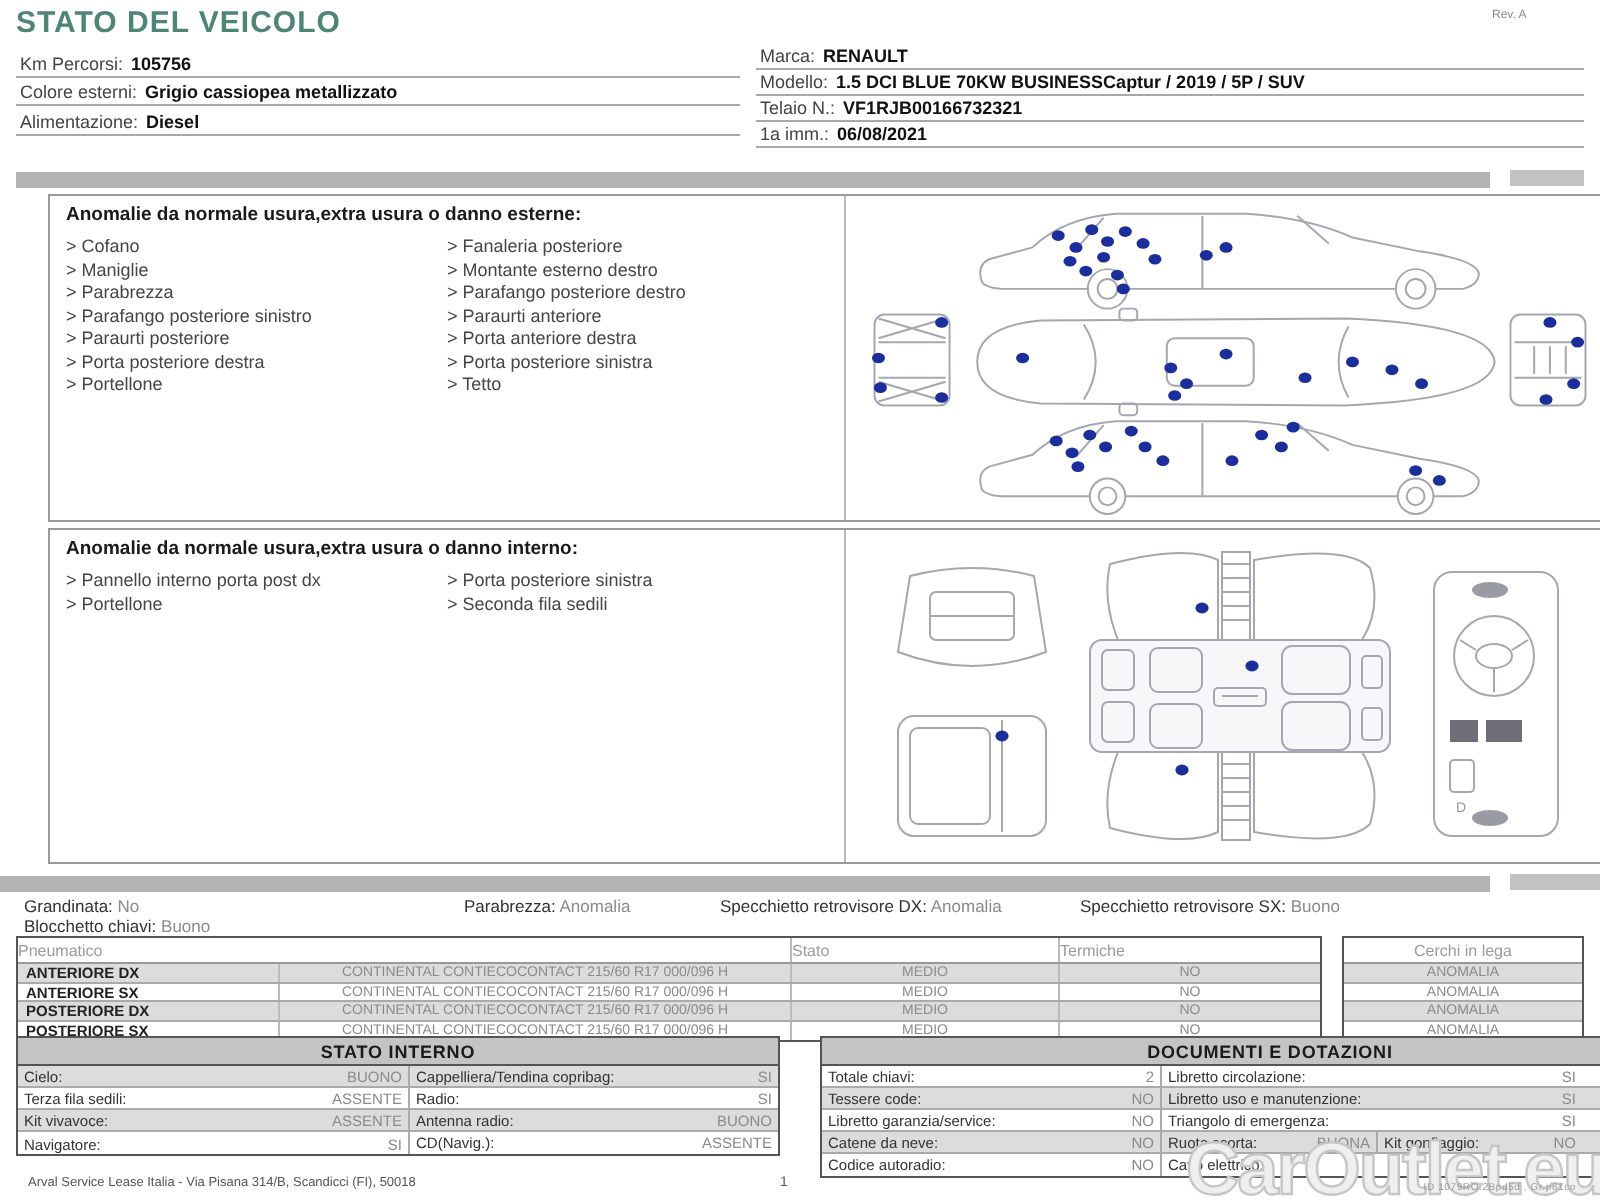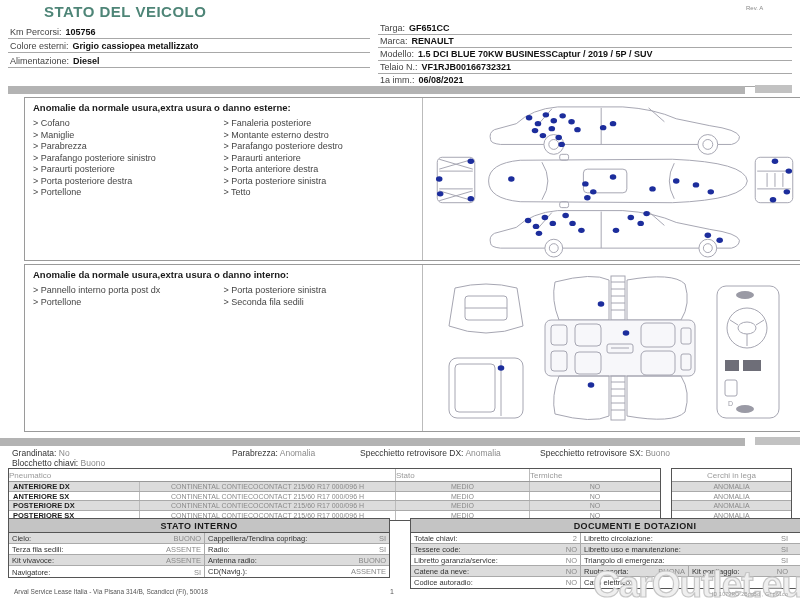--- a/index.html
+++ b/index.html
@@ -2,21 +2,21 @@
 <html><head>
 <meta charset="utf-8">
 <style>
   * { margin:0; padding:0; box-sizing:border-box; }
   html,body { background:#fff; }
   body { font-family:"Liberation Sans","DejaVu Sans",sans-serif; color:#333; }
   .page { position:relative; width:800px; height:600px; background:#fff; overflow:hidden; }
 
   
   .page-title { position:absolute; left:8px; top:3px; font-size:15px; font-weight:bold;
-                letter-spacing:.5px; color:#4e8577;margin-left:36px; }
+                letter-spacing:.5px; color:#4e8577; }
   .rev { position:absolute; left:746px; top:5px; font-size:6px; color:#888; }
   .hdr-left  { position:absolute; left:8px;  top:24px; width:362px; }
   .hdr-right { position:absolute; left:378px; top:22px; width:414px; }
   .hfield { display:flex; align-items:flex-end; border-bottom:1px solid #a8a8a8;
             font-size:9px; color:#444; padding:1px 0 1px 2px; }
   .hdr-left  .hfield { height:14.5px; }
   .hdr-right .hfield { height:13px; }
   .hval { font-weight:bold; color:#111; margin-left:4px; }
 
   
@@ -104,24 +104,20 @@
         <span class="hlbl">Colore esterni:</span>
         <span class="hval">Grigio cassiopea metallizzato</span>
       </div>
     <div class="hfield">
         <span class="hlbl">Alimentazione:</span>
         <span class="hval">Diesel</span>
       </div>
   </div>
 
   <div class="hdr-right">
-    <div class="hfield">
-        <span class="hlbl">Targa:</span>
-        <span class="hval">GF651CC</span>
-      </div>
     <div class="hfield">
         <span class="hlbl">Marca:</span>
         <span class="hval">RENAULT</span>
       </div>
     <div class="hfield">
         <span class="hlbl">Modello:</span>
         <span class="hval">1.5 DCI BLUE 70KW BUSINESSCaptur / 2019 / 5P / SUV</span>
       </div>
     <div class="hfield">
         <span class="hlbl">Telaio N.:</span>

